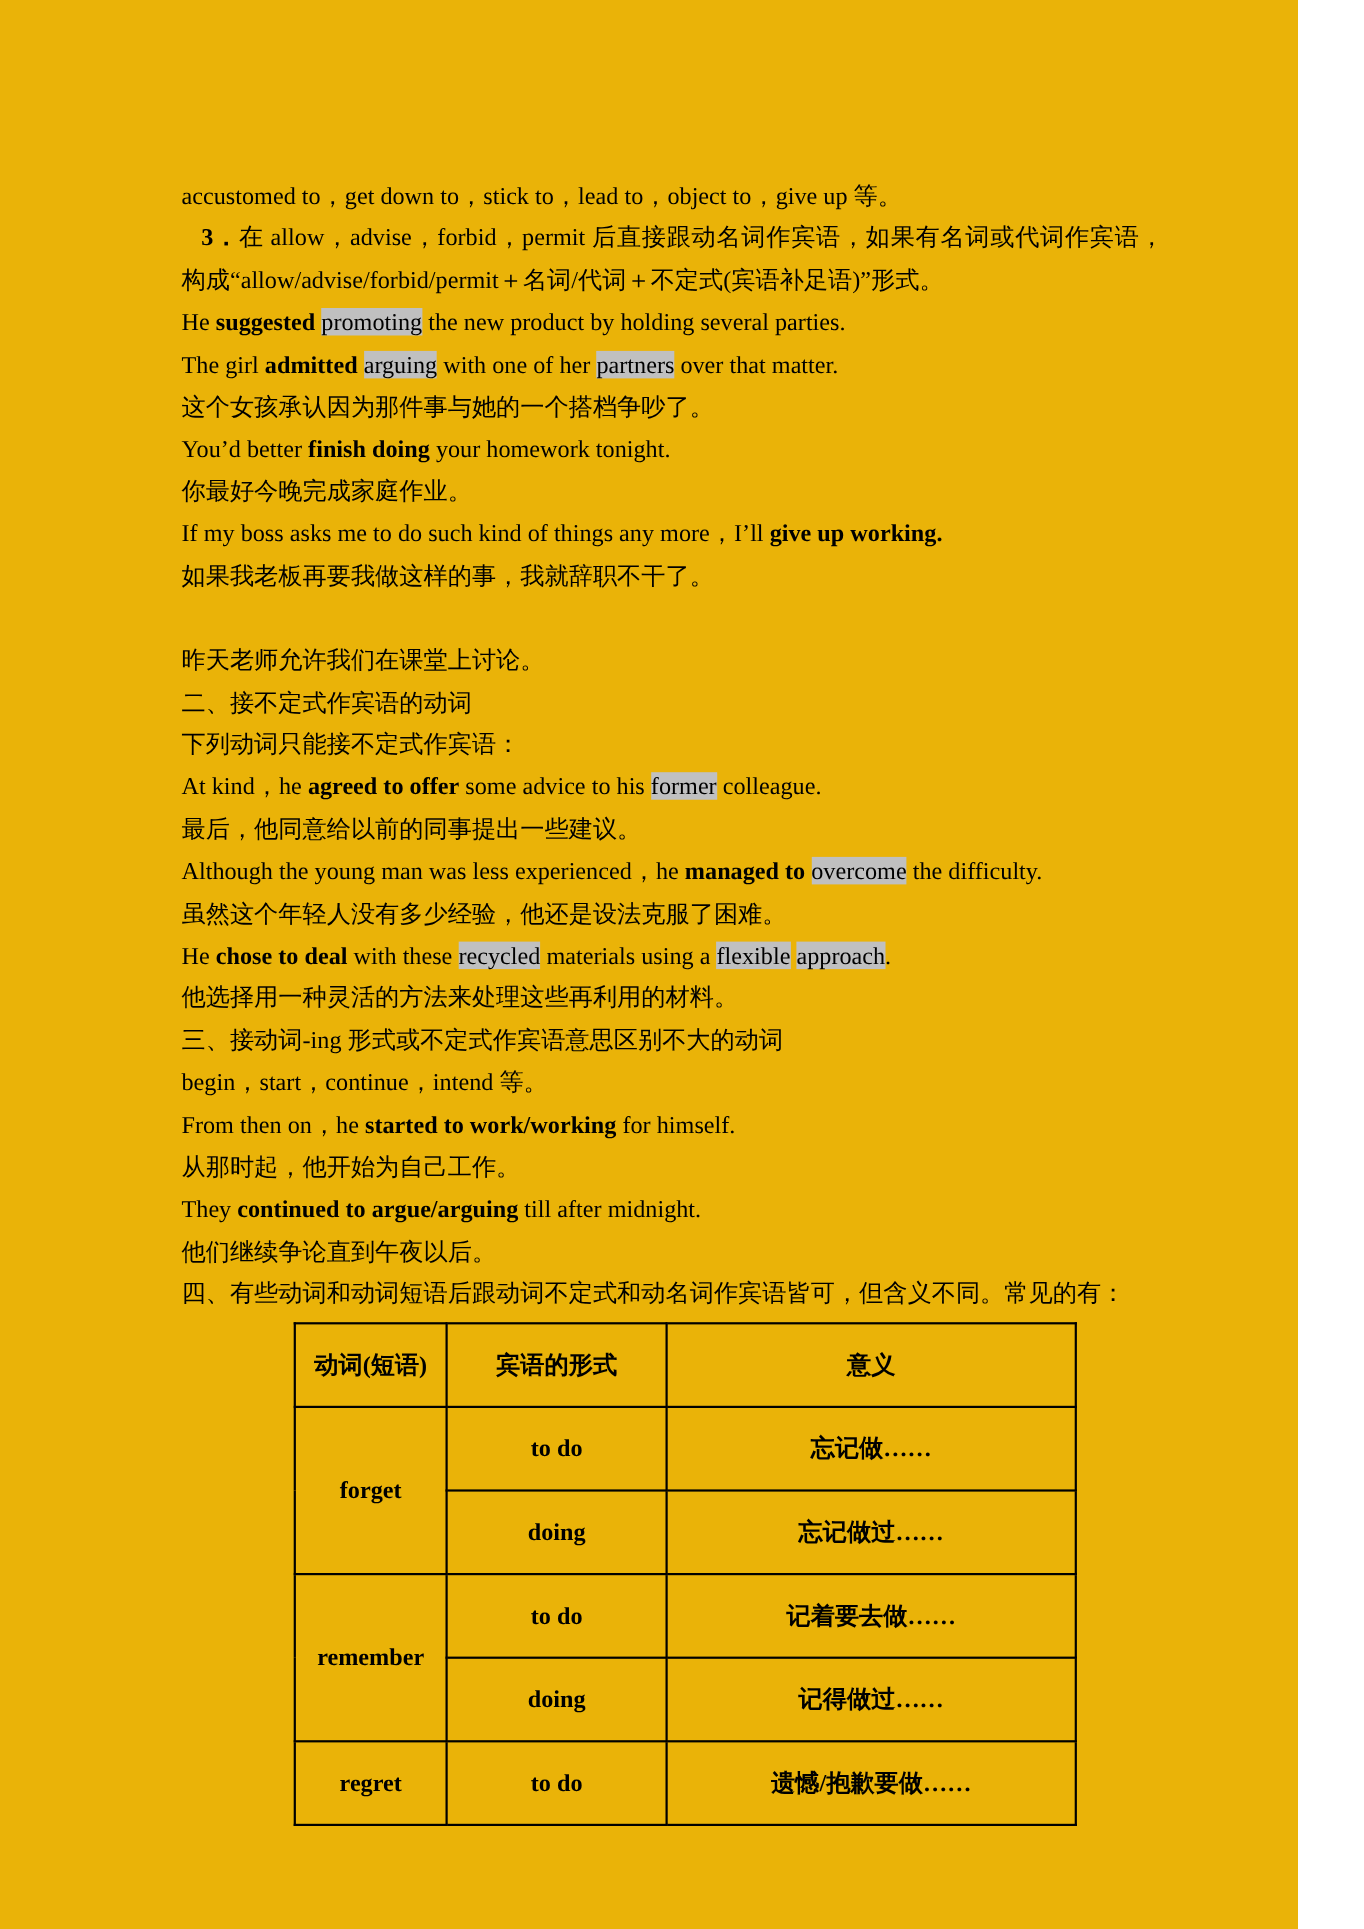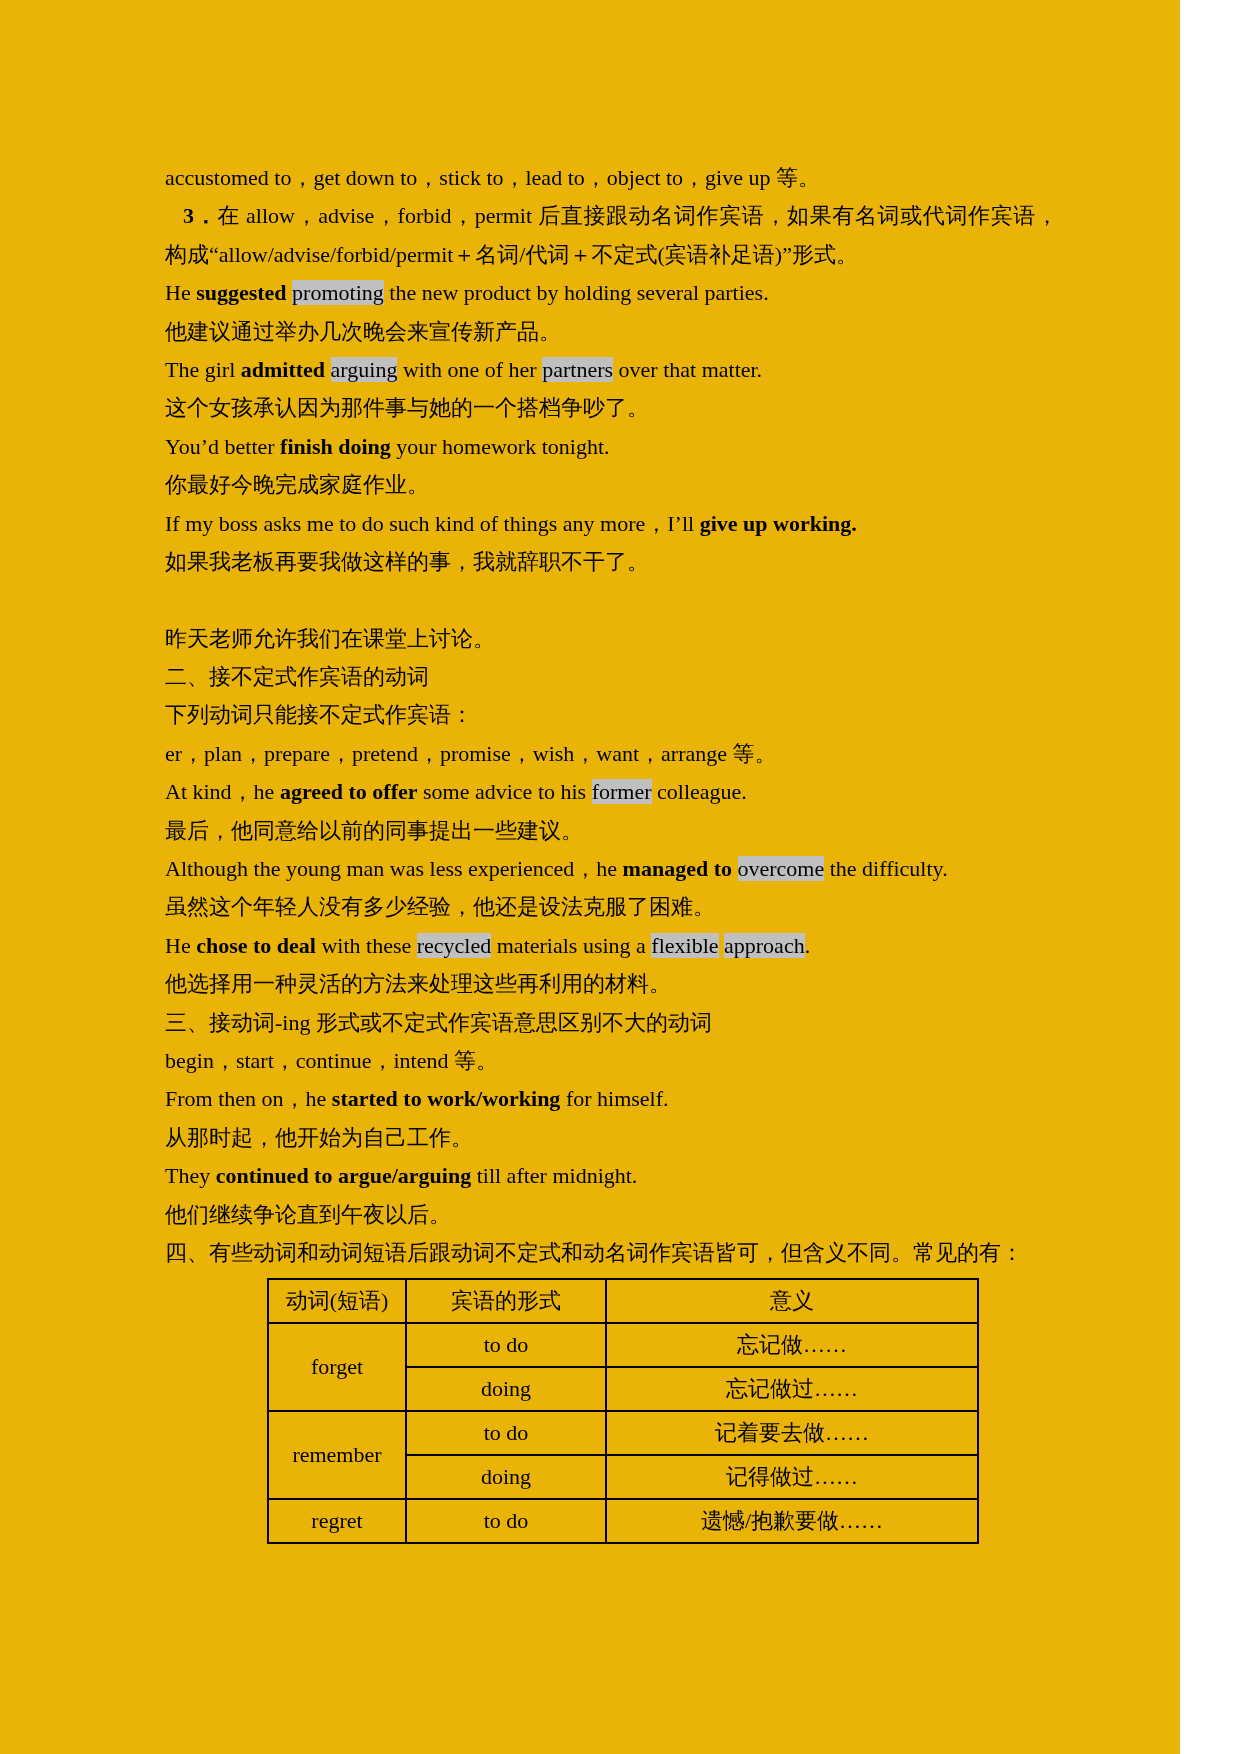--- a/index.html
+++ b/index.html
@@ -38,48 +38,46 @@
   table.vtable {
     border-collapse: collapse;
     margin: 6px 0 0 102px;
     table-layout: fixed;
   }
   table.vtable th, table.vtable td {
     border: 2px solid #000000;
     text-align: center;
     vertical-align: middle;
     font-size: 22px;
-    font-weight: normal;
-    padding: 0;
+    font-weight: bold;
+    padding: 16px;
     height: 42px;
     overflow: hidden;
   }
 </style>
 </head>
 <body>
 
 <div class="page">
   <div class="doc">
 
     <div class="line"><span>accustomed to，get down to，stick to，lead to，object to，give up 等。</span></div>
       <div class="line justify" style="padding-left: 18px;"><span class="b">3．</span><span>在 allow，advise，forbid，permit 后直接跟动名词作宾语，如果有名词或代词作宾语，则</span></div>
       <div class="line"><span>构成“allow/advise/forbid/permit＋名词/代词＋不定式(宾语补足语)”形式。</span></div>
       <div class="line"><span>He </span><span class="b">suggested </span><span class="hl">promoting</span><span> the new product by holding several parties.</span></div>
-      <div class="line"><span>他建议通过举办几次晚会来宣传新产品。</span></div>
       <div class="line"><span>The girl </span><span class="b">admitted </span><span class="hl">arguing</span><span> with one of her </span><span class="hl">partners</span><span> over that matter.</span></div>
       <div class="line"><span>这个女孩承认因为那件事与她的一个搭档争吵了。</span></div>
       <div class="line"><span>You’d better </span><span class="b">finish doing</span><span> your homework tonight.</span></div>
       <div class="line"><span>你最好今晚完成家庭作业。</span></div>
       <div class="line"><span>If my boss asks me to do such kind of things any more，I’ll </span><span class="b">give up working.</span></div>
       <div class="line"><span>如果我老板再要我做这样的事，我就辞职不干了。</span></div>
       <div class="line"></div>
       <div class="line"><span>昨天老师允许我们在课堂上讨论。</span></div>
       <div class="line heading"><span>二、接不定式作宾语的动词</span></div>
       <div class="line"><span>下列动词只能接不定式作宾语：</span></div>
-      <div class="line"><span>er，plan，prepare，pretend，promise，wish，want，arrange 等。</span></div>
       <div class="line"><span>At kind，he </span><span class="b">agreed to offer</span><span> some advice to his </span><span class="hl">former</span><span> colleague.</span></div>
       <div class="line"><span>最后，他同意给以前的同事提出一些建议。</span></div>
       <div class="line"><span>Although the young man was less experienced，he </span><span class="b">managed to</span><span> </span><span class="hl">overcome</span><span> the difficulty.</span></div>
       <div class="line"><span>虽然这个年轻人没有多少经验，他还是设法克服了困难。</span></div>
       <div class="line"><span>He </span><span class="b">chose to deal</span><span> with these </span><span class="hl">recycled</span><span> materials using a </span><span class="hl">flexible</span><span> </span><span class="hl">approach</span><span>.</span></div>
       <div class="line"><span>他选择用一种灵活的方法来处理这些再利用的材料。</span></div>
       <div class="line heading"><span>三、接动词-ing 形式或不定式作宾语意思区别不大的动词</span></div>
       <div class="line"><span>begin，start，continue，intend 等。</span></div>
       <div class="line"><span>From then on，he </span><span class="b">started to work/working</span><span> for himself.</span></div>
       <div class="line"><span>从那时起，他开始为自己工作。</span></div>

